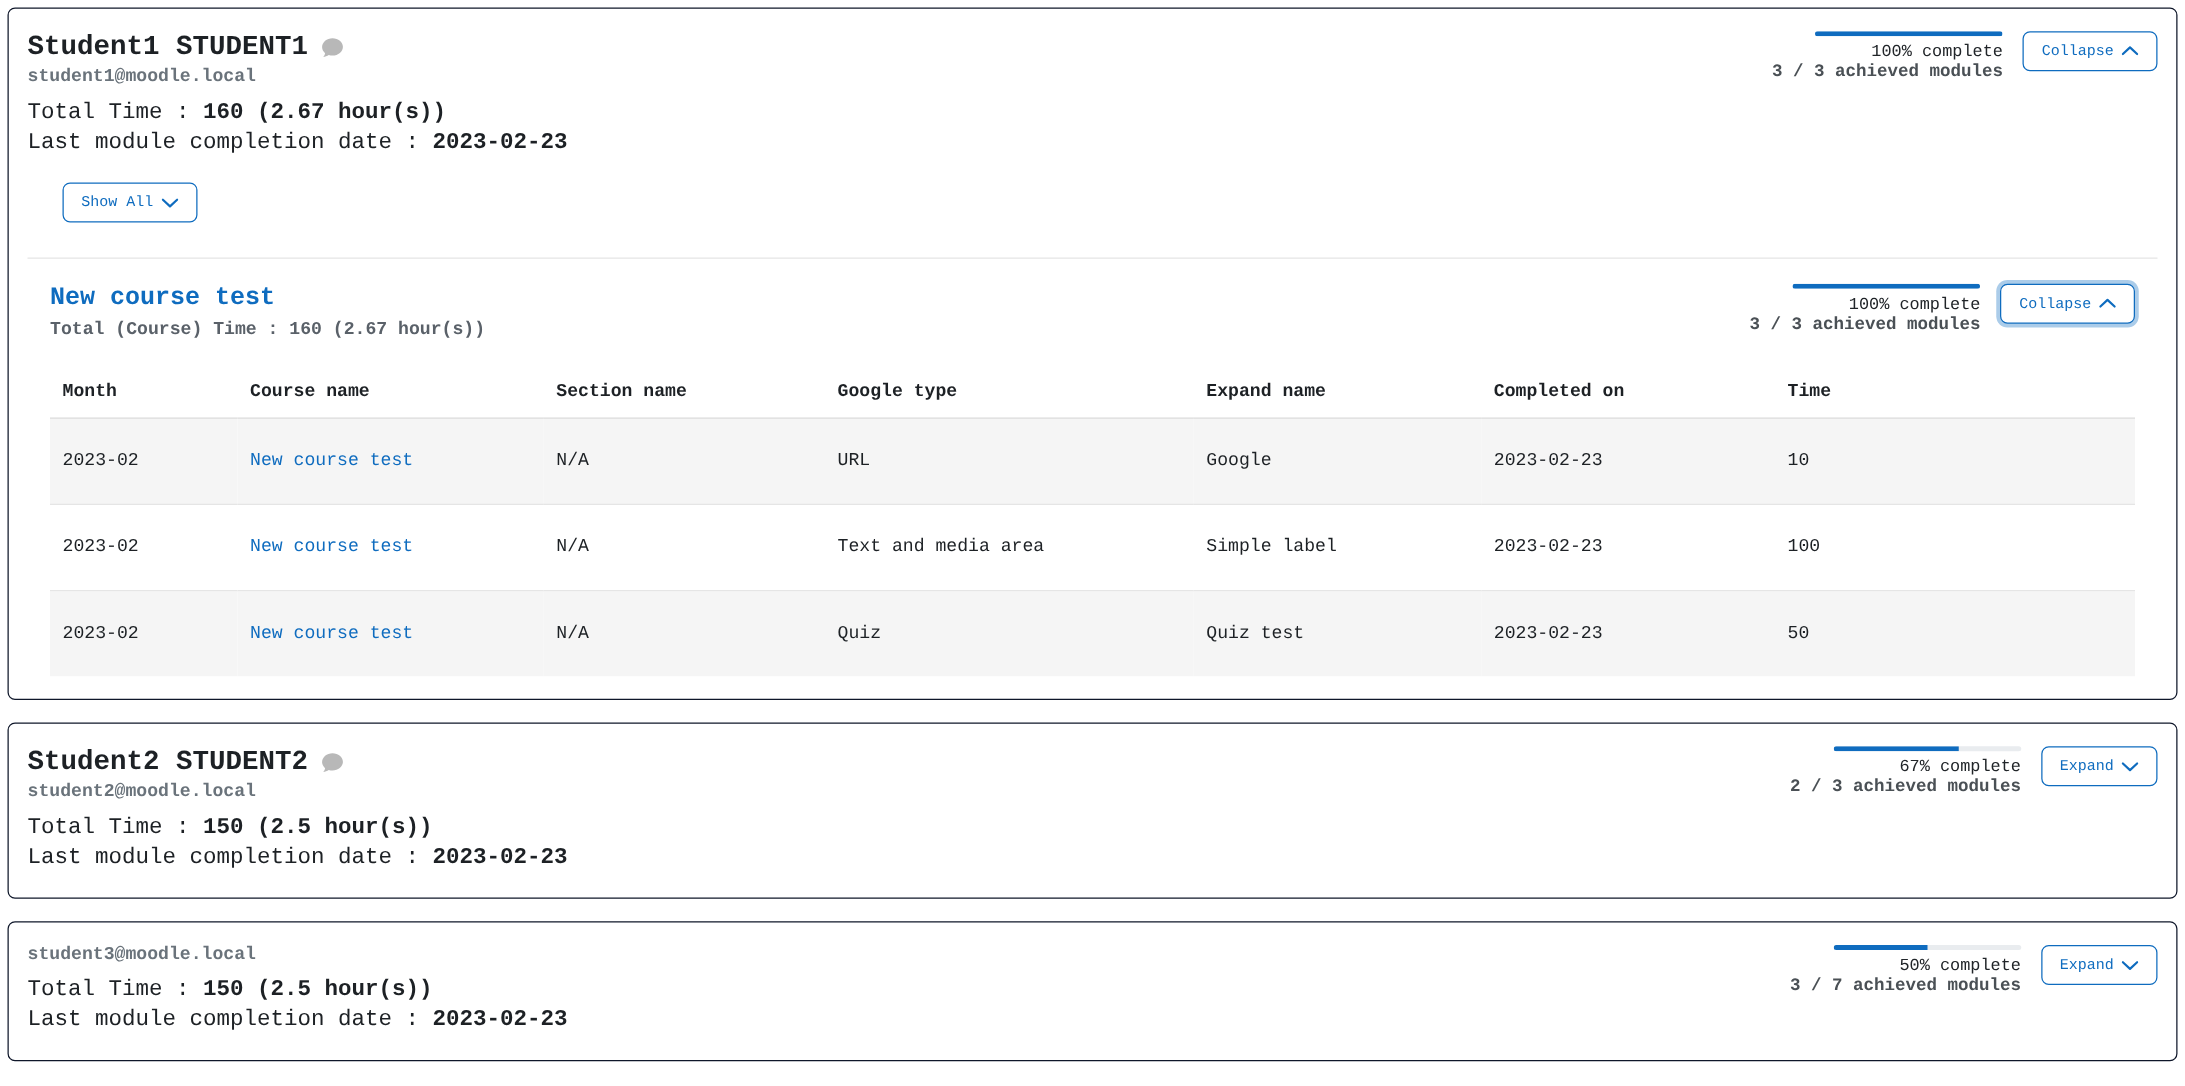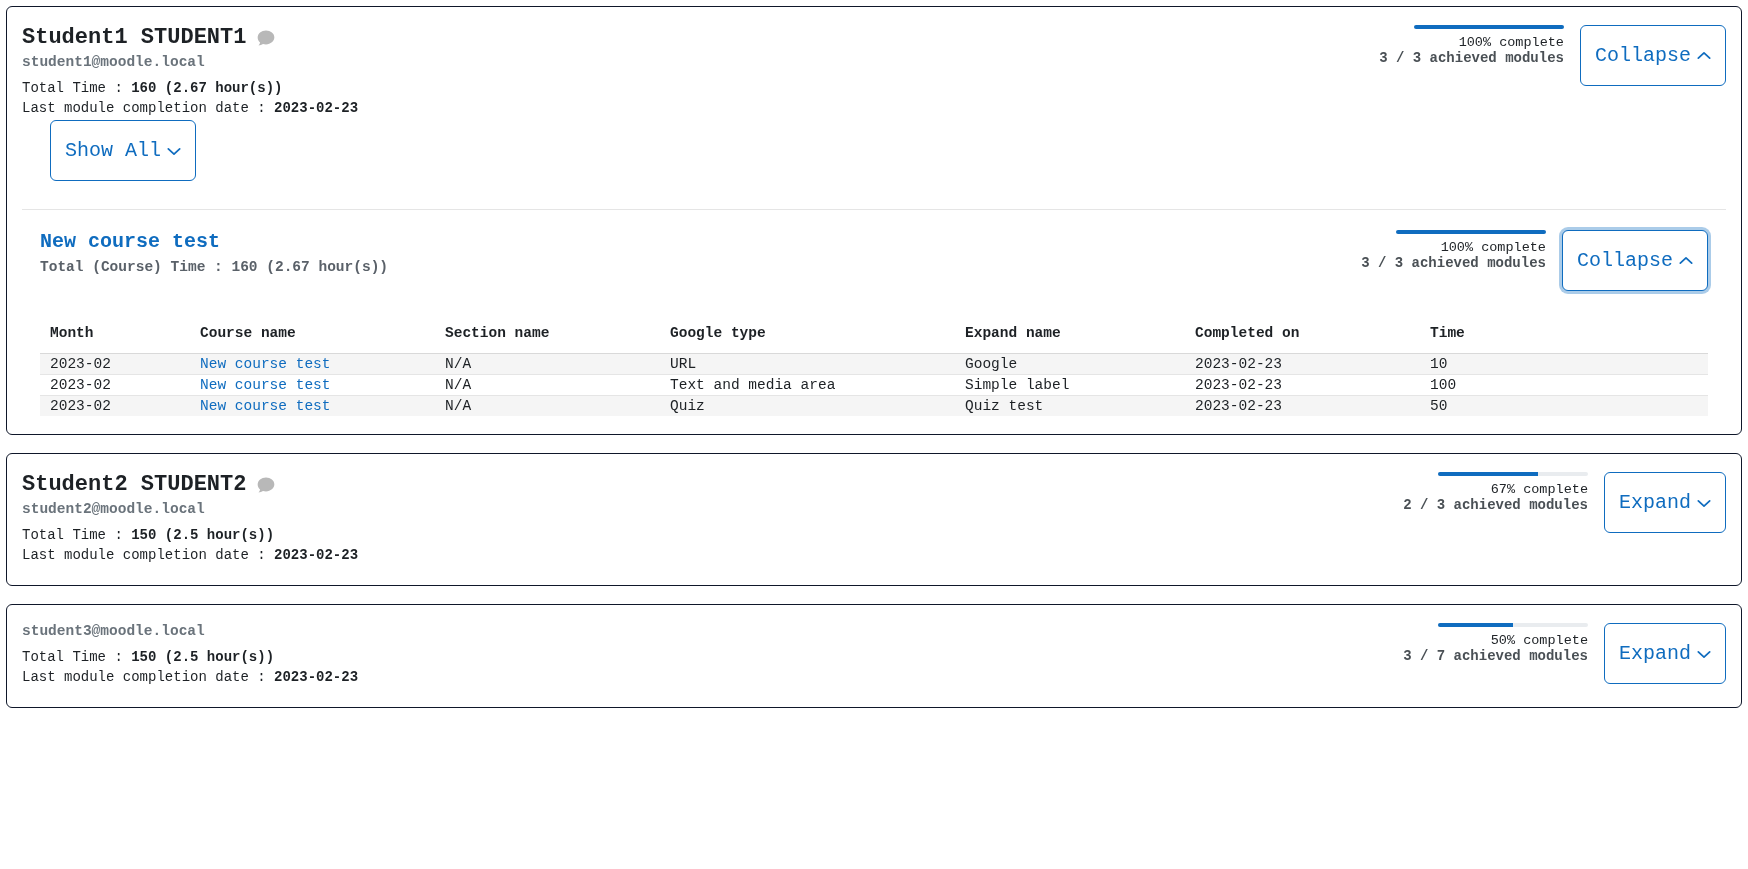--- a/index.html
+++ b/index.html
@@ -38,21 +38,21 @@
     color: #b8b8b8;
     display: inline-flex;
   }
   .student-email {
     font-size: 14.5px;
     font-weight: 600;
     color: #6a737b;
     margin: 0 0 10px 0;
   }
   .meta-line {
-    font-size: 14px;
+    font-size: 18px;
     color: #1d2125;
     margin: 0 0 4px 0;
   }
   .meta-line .bold { font-weight: 700; }
   .right-block {
     display: flex;
     align-items: flex-start;
     gap: 16px;
   }
   .progress-block {
@@ -78,34 +78,34 @@
   }
   .progress-ach {
     font-size: 14px;
     font-weight: 700;
     color: #4a5055;
   }
   .btn-outline {
     display: inline-flex;
     align-items: center;
     gap: 6px;
-    padding: 18px 14px;
+    padding: 8px 14px;
     border: 1px solid #0f6cbf;
     border-radius: 6px;
     background: #fff;
     color: #0f6cbf;
-    font-size: 20px;
+    font-size: 12px;
     cursor: pointer;
     font-family: inherit;
   }
   .btn-outline.focused {
     box-shadow: 0 0 0 3px rgba(15,108,191,.35);
   }
   .btn-outline .chev { display:inline-flex; }
-  .show-all-wrap { padding-left: 28px; }
+  .show-all-wrap { margin-top: 18px; padding-left: 28px; }
   .divider {
     border: none;
     border-top: 1px solid #e5e5e5;
     margin: 28px 0 20px 0;
   }
   .course-block {
     padding: 0 18px;
   }
   .course-header {
     display: flex;
@@ -130,21 +130,21 @@
     font-size: 14.5px;
   }
   table.modules thead th {
     text-align: left;
     font-weight: 700;
     padding: 12px 10px;
     border-bottom: 1px solid #d9d9d9;
     color: #1d2125;
   }
   table.modules tbody td {
-    padding: 2px 10px;
+    padding: 26px 10px;
     border-top: 1px solid #e5e5e5;
     color: #1d2125;
   }
   table.modules tbody tr.striped { background: #f5f5f5; }
   table.modules td.link a {
     color: #0f6cbf;
     text-decoration: none;
   }
   .col-month { width: 150px; }
   .col-course { width: 245px; }

